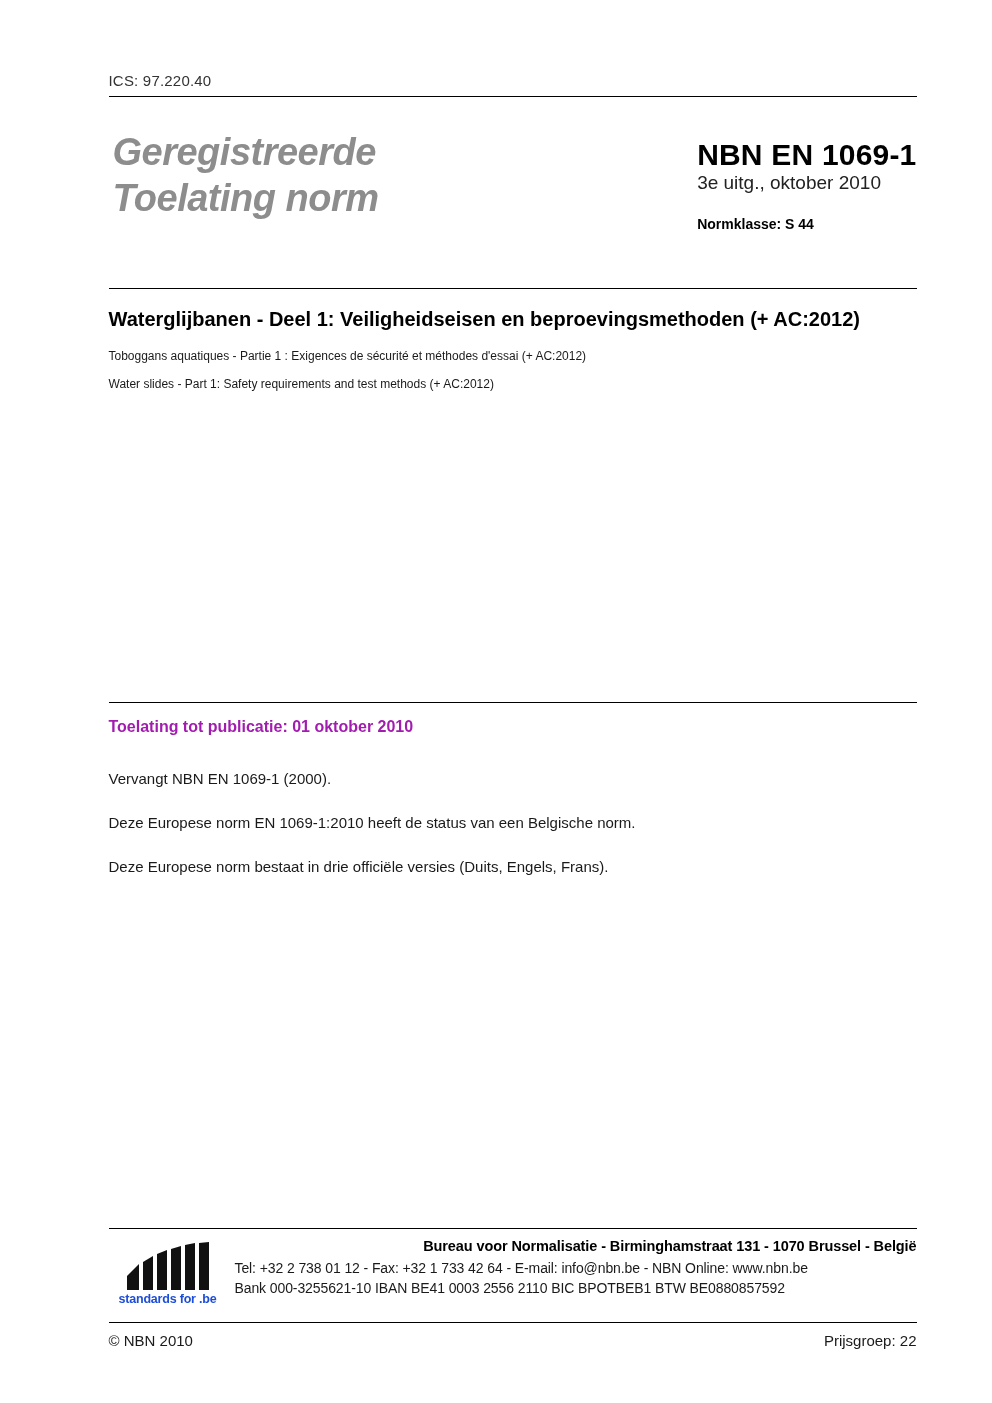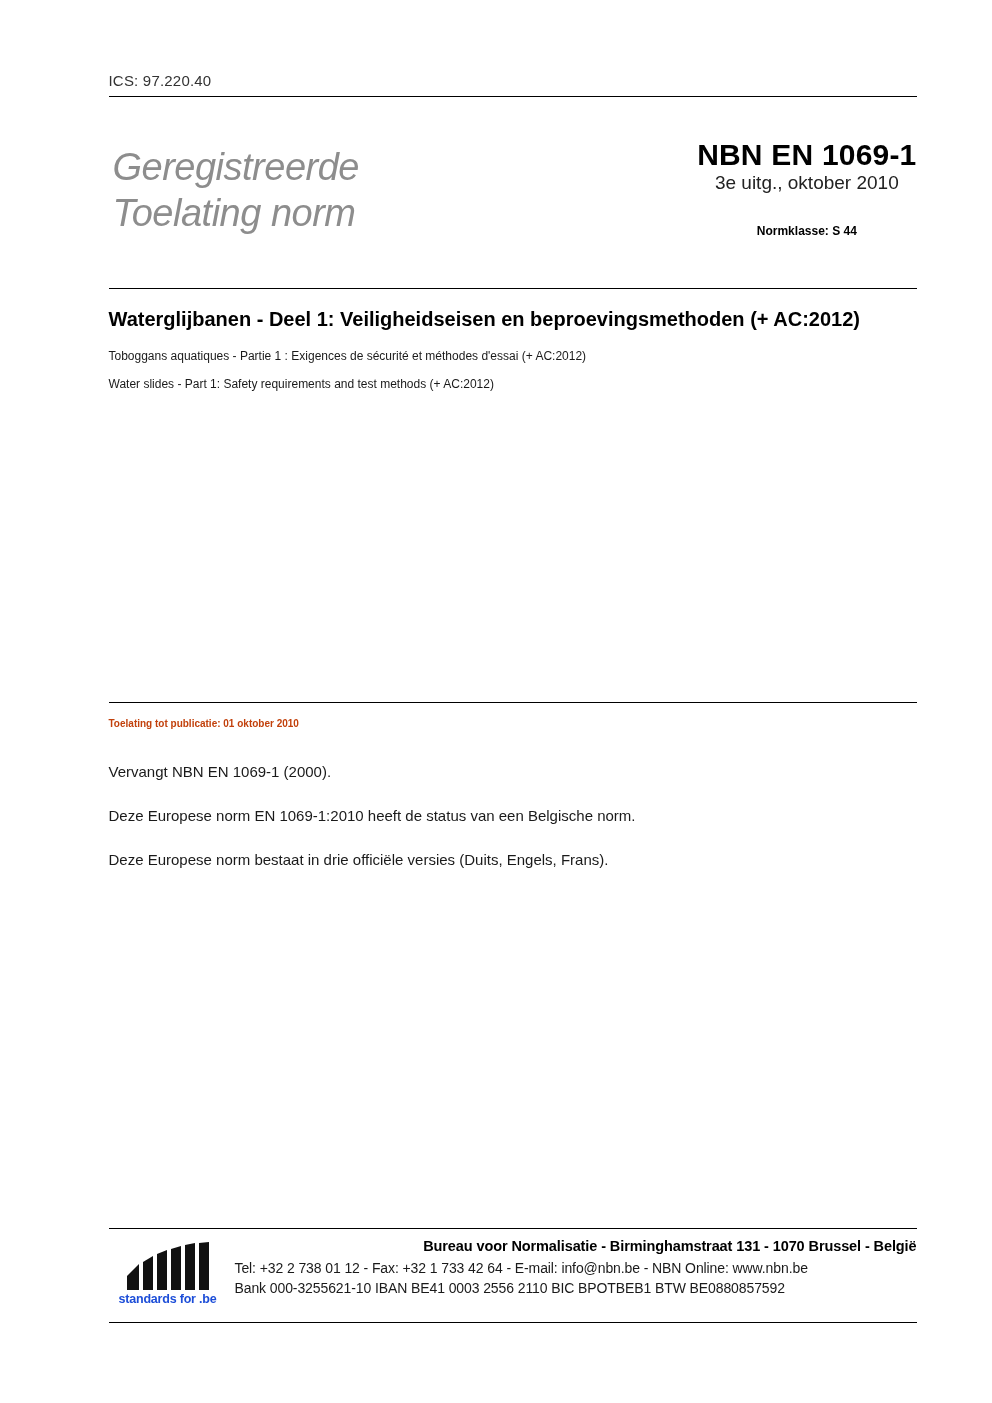--- a/index.html
+++ b/index.html
@@ -54,49 +54,49 @@
   .header {
     position: absolute;
     top: 128px;
     left: 0;
     width: 808px;
     height: 150px;
   }
   .brand {
     position: absolute;
     left: 4px;
-    top: 16px;
+    top: 1px;
     font-family: "Liberation Sans", sans-serif;
     font-style: italic;
-    font-weight: normal;
+    font-weight: bold;
     font-size: 38px;
     line-height: 46px;
     color: #8d8d8d;
     letter-spacing: -0.5px;
   }
   .brand-line2 { display: block; }
   .ref-block {
     position: absolute;
     right: 0;
     top: 10px;
-    text-align: center;
+    text-align: left;
   }
   .ref-number {
     font-size: 30px;
     font-weight: bold;
     color: #000;
     letter-spacing: 0.2px;
   }
   .ref-edition {
     font-size: 19px;
     color: #222;
   }
   .ref-class {
-    margin-top: 30px;
-    font-size: 12px;
+    margin-top: 22px;
+    font-size: 14px;
     font-weight: bold;
     color: #000;
   }
 
   
   .titles {
     position: absolute;
     top: 306px;
     left: 0;
     width: 790px;
@@ -117,23 +117,23 @@
   .title-en { margin-top: 4px; }
 
   
   .notes {
     position: absolute;
     top: 718px;
     left: 0;
     width: 790px;
   }
   .note-publication {
-    font-size: 10px;
-    font-weight: bold;
-    color: #c2410c;
+    font-size: 16px;
+    font-weight: bold;
+    color: #a21caf;
     margin: 0 0 34px 0;
   }
   .note {
     font-size: 15px;
     color: #1a1a1a;
     margin: 0 0 27px 0;
   }
 
   
   .footer {
@@ -266,15 +266,19 @@
       </div>
       <div class="footer-text">
         <div class="footer-line1">Bureau voor Normalisatie  -  Birminghamstraat 131  -  1070 Brussel  -  België</div>
         <div class="footer-line">Tel: +32 2 738 01 12   -   Fax: +32 1 733 42 64   -   E-mail: info@nbn.be   -   NBN Online: www.nbn.be</div>
         <div class="footer-line">Bank  000-3255621-10   IBAN  BE41 0003 2556 2110       BIC  BPOTBEB1     BTW  BE0880857592</div>
       </div>
     </div>
 
     <div class="rule rule-footer-bottom"></div>
 
+    <div class="bottombar">
+      <div class="copyright">© NBN 2010</div>
+      <div class="pricegroup">Prijsgroep: 22</div>
+    </div>
 
   </div>
 </div>
 
 </body></html>

